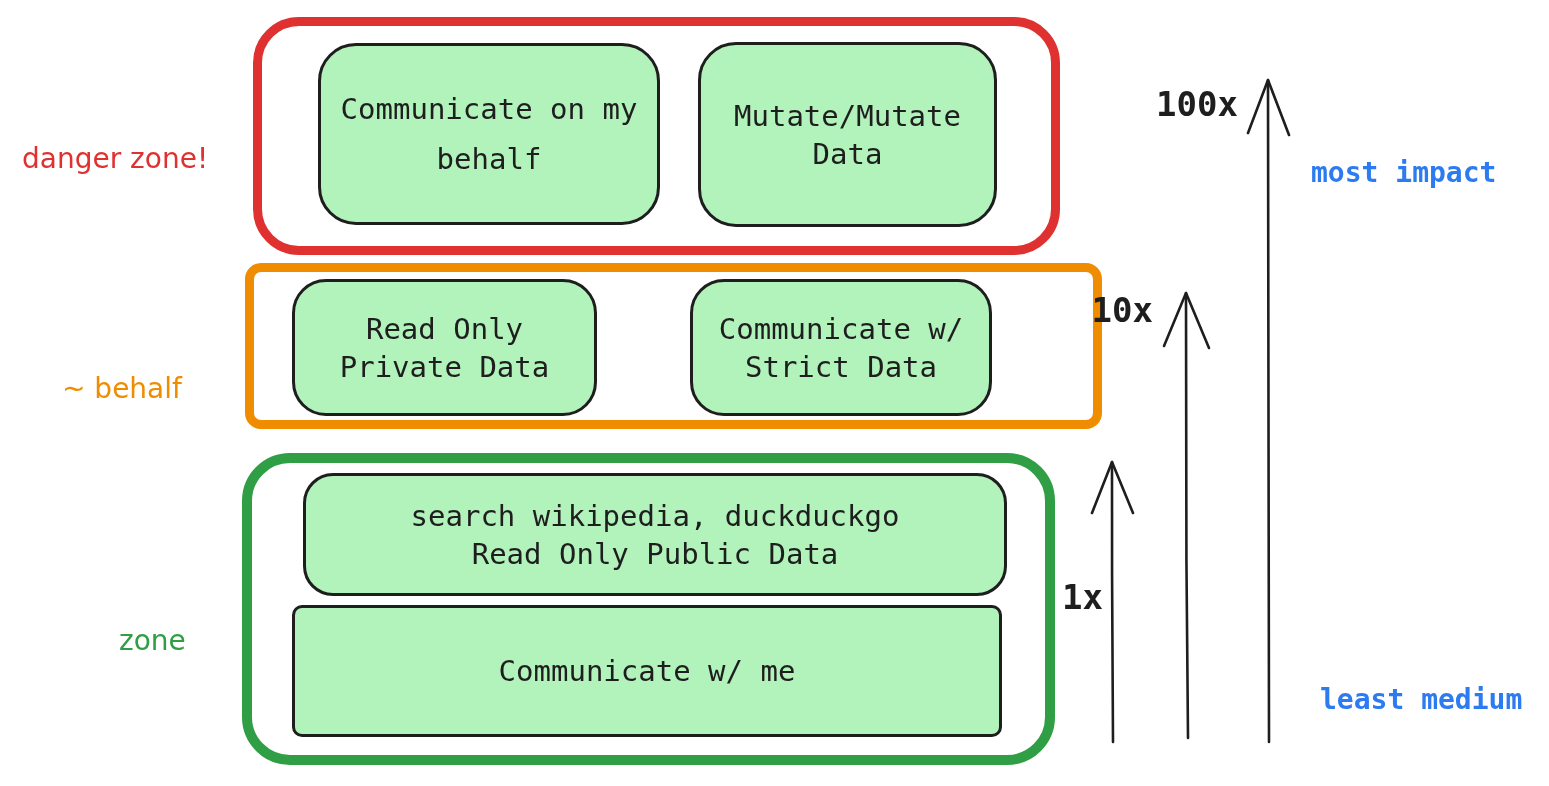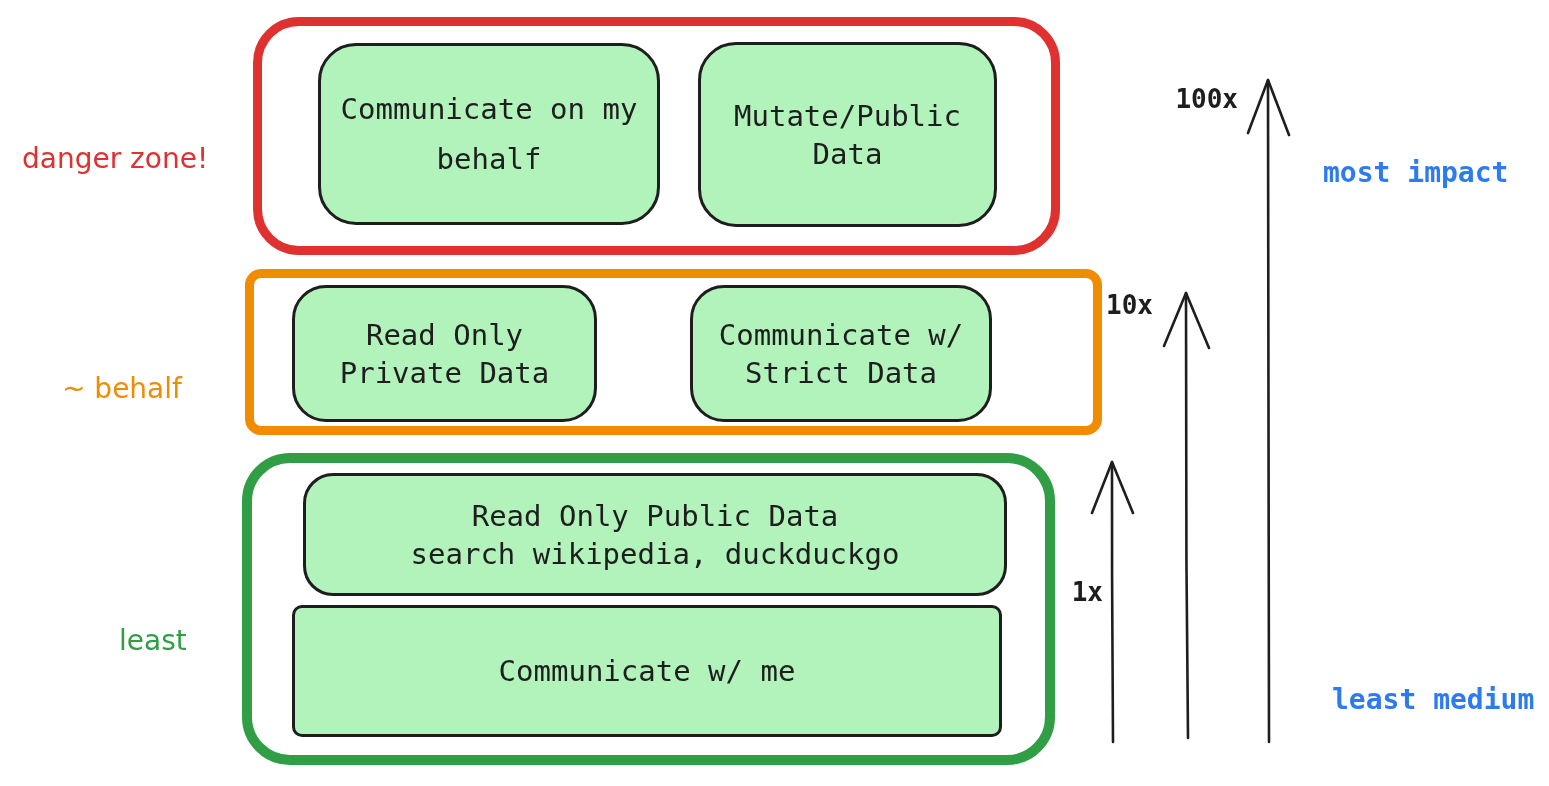--- a/index.html
+++ b/index.html
@@ -22,21 +22,21 @@
   .zone {
     position: absolute;
     box-sizing: border-box;
     background: #ffffff;
   }
   .zone.danger {
     left: 253px; top: 17px; width: 807px; height: 238px;
     border: 9px solid var(--red); border-radius: 46px;
   }
   .zone.medium {
-    left: 245px; top: 269px; width: 857px; height: 166px;
+    left: 245px; top: 263px; width: 857px; height: 166px;
     border: 9px solid var(--orange); border-radius: 16px;
   }
   .zone.safe {
     left: 242px; top: 453px; width: 813px; height: 312px;
     border: 10px solid var(--green); border-radius: 48px;
   }
   .cap {
     position: absolute;
     box-sizing: border-box;
     background: var(--fill);
@@ -62,36 +62,35 @@
     font-family: "DejaVu Sans", cursive, sans-serif;
     font-size: 28px;
     white-space: nowrap;
     margin-top: 32px;
   }
   .zone-label.danger { left: 22px;  top: 110px; color: var(--red); }
   .zone-label.medium { left: 62px;  top: 340px; color: var(--orange); }
   .zone-label.safe   { left: 119px; top: 592px; color: var(--green); }
   .axis-num {
     position: absolute;
-    font-size: 26px;
+    font-size: 34px;
     font-weight: bold;
     color: var(--ink);
     text-align: right;
     white-space: nowrap;
   }
   .axis-num.n100 { left: 1148px; top: 84px;  width: 90px; }
   .axis-num.n10  { left: 1085px; top: 290px; width: 68px; }
   .axis-num.n1   { left: 1038px; top: 577px; width: 65px; }
   .impact-label {
     position: absolute;
     font-size: 28px;
     font-weight: bold;
     color: var(--blue);
     white-space: nowrap;
-    margin-left: 12px;
   }
   .impact-label.most  { left: 1311px; top: 156px; }
   .impact-label.least { left: 1320px; top: 683px; }
   svg.arrows {
     position: absolute;
     left: 0; top: 0;
     width: 1549px; height: 786px;
     pointer-events: none;
   }
   svg.arrows path, svg.arrows polyline {
@@ -102,48 +101,48 @@
     stroke-linejoin: round;
   }
 </style>
 </head>
 <body>
 
 <div class="canvas">
 
   <div class="zone-label danger">danger zone!</div>
   <div class="zone-label medium">~ behalf</div>
-  <div class="zone-label safe">least</div>
+  <div class="zone-label safe">zone</div>
 
   <div class="zone danger">
     <div class="cap d1">
       <div>Communicate on my</div>
       <div>behalf</div>
     </div>
     <div class="cap d2">
-      <div>Mutate/Public</div>
+      <div>Mutate/Mutate</div>
       <div>Data</div>
     </div>
   </div>
 
   <div class="zone medium">
     <div class="cap m1">
       <div>Read Only</div>
       <div>Private Data</div>
     </div>
     <div class="cap m2">
       <div>Communicate w/</div>
       <div>Strict Data</div>
     </div>
   </div>
 
   <div class="zone safe">
     <div class="cap s1">
+      <div>search wikipedia, duckduckgo</div>
       <div>Read Only Public Data</div>
-      <div>search wikipedia, duckduckgo</div>
     </div>
     <div class="cap s2">
       <div>Communicate w/ me</div>
     </div>
   </div>
 
   <svg class="arrows" viewBox="0 0 1549 786" xmlns="http://www.w3.org/2000/svg">
     <g>
       <path d="M1269 742 C1267 520 1267 300 1268 80"></path>
       <polyline points="1248,133 1268,80 1289,135"></polyline>

